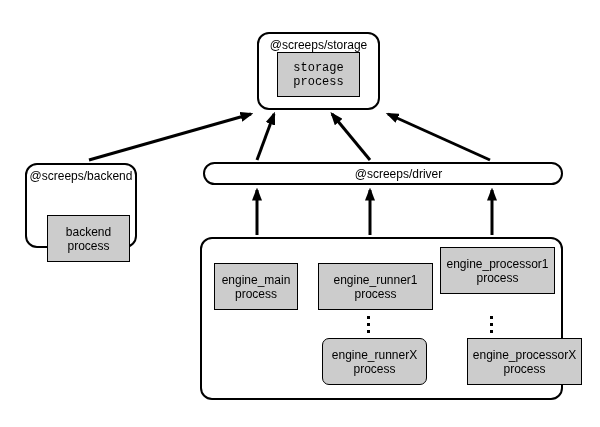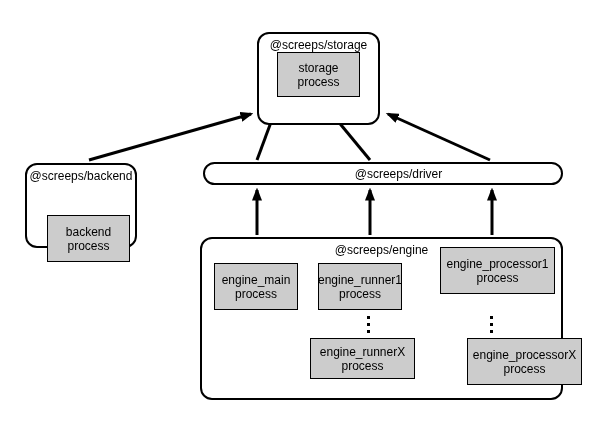--- a/index.html
+++ b/index.html
@@ -91,60 +91,59 @@
     </defs>
     <line x1="89" y1="160" x2="251" y2="114" stroke="#000" stroke-width="3" marker-end="url(#ah)"></line>
     <line x1="257" y1="160" x2="274" y2="114" stroke="#000" stroke-width="3" marker-end="url(#ah)"></line>
     <line x1="370" y1="160" x2="332" y2="114" stroke="#000" stroke-width="3" marker-end="url(#ah)"></line>
     <line x1="490" y1="160" x2="388" y2="114" stroke="#000" stroke-width="3" marker-end="url(#ah)"></line>
     <line x1="257" y1="235" x2="257" y2="190" stroke="#000" stroke-width="3" marker-end="url(#ah)"></line>
     <line x1="370" y1="235" x2="370" y2="190" stroke="#000" stroke-width="3" marker-end="url(#ah)"></line>
     <line x1="492" y1="235" x2="492" y2="190" stroke="#000" stroke-width="3" marker-end="url(#ah)"></line>
   </svg>
 
-  <div class="container-node" style="left:257px; top:32px; width:123px; height:93px;">
+  <div class="container-node" style="left:257px; top:32px; width:123px; height:78px;">
     <div class="container-label">@screeps/storage</div>
-    <div class="process-box" style="left:18px; top:18px; width:83px; height:45px;">storage
+    <div class="process-box" style="left:18px; top:18px; width:83px; height:45px;font-family:Liberation Mono, monospace;">storage
 process</div>
   </div>
 
   <div class="container-node" style="left:25px; top:163px; width:112px; height:85px;">
     <div class="container-label">@screeps/backend</div>
     <div class="process-box" style="left:20px; top:18px; width:83px; height:47px;margin-top:32px;">backend
 process</div>
   </div>
 
   <div class="pill" style="left:203px; top:162px; width:360px; height:23px;">
     <div class="pill-label">@screeps/driver</div>
   </div>
 
   <div class="container-node" style="left:200px; top:237px; width:363px; height:163px;">
-    <div class="container-label">@screeps/engine</div>
 
     <div class="process-box" style="left:12px; top:24px; width:84px; height:47px;">engine_main
 process</div>
 
-    <div class="process-box" style="left:116px; top:24px; width:84px; height:47px;">engine_runner1
+    <div class="process-box" style="left:116px; top:24px; width:115px; height:47px;">engine_runner1
 process</div>
 
     <div class="process-box" style="left:238px; top:8px; width:115px; height:47px;">engine_processor1
 process</div>
 
     <div class="vdots" style="left:165px; top:77px;">
       <i></i>
         <i></i>
         <i></i>
     </div>
 
     <div class="vdots" style="left:288px; top:77px;">
       <i></i>
         <i></i>
         <i></i>
     </div>
 
-    <div class="process-box" style="left:108px; top:99px; width:105px; height:41px;">engine_runnerX
+    <div class="process-box" style="left:120px; top:99px; width:105px; height:47px;border-radius:7px;">engine_runnerX
 process</div>
 
     <div class="process-box" style="left:238px; top:99px; width:115px; height:47px;margin-left:27px;">engine_processorX
 process</div>
   </div>
 
 </div>
 
 </body></html>

